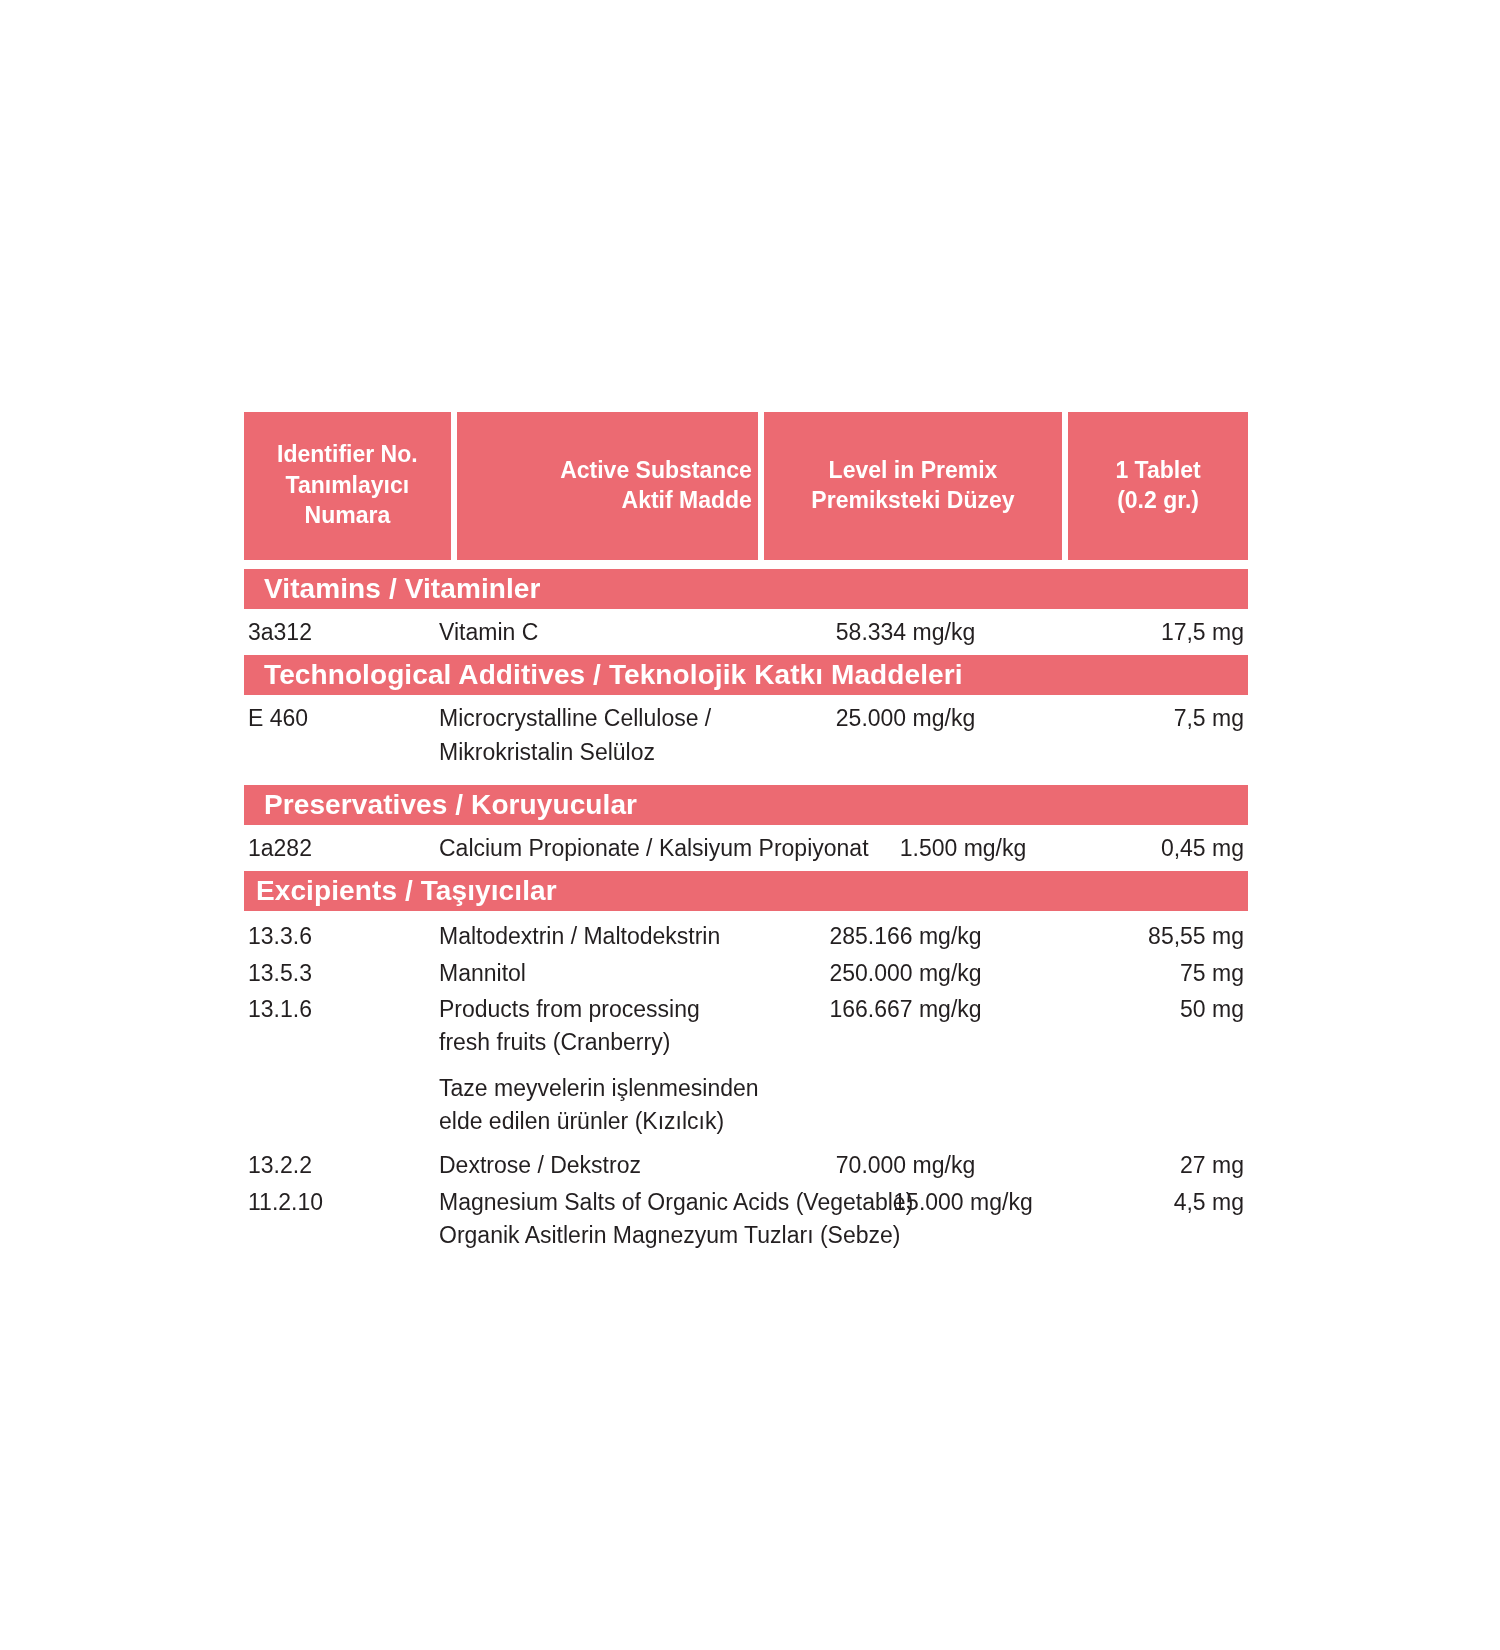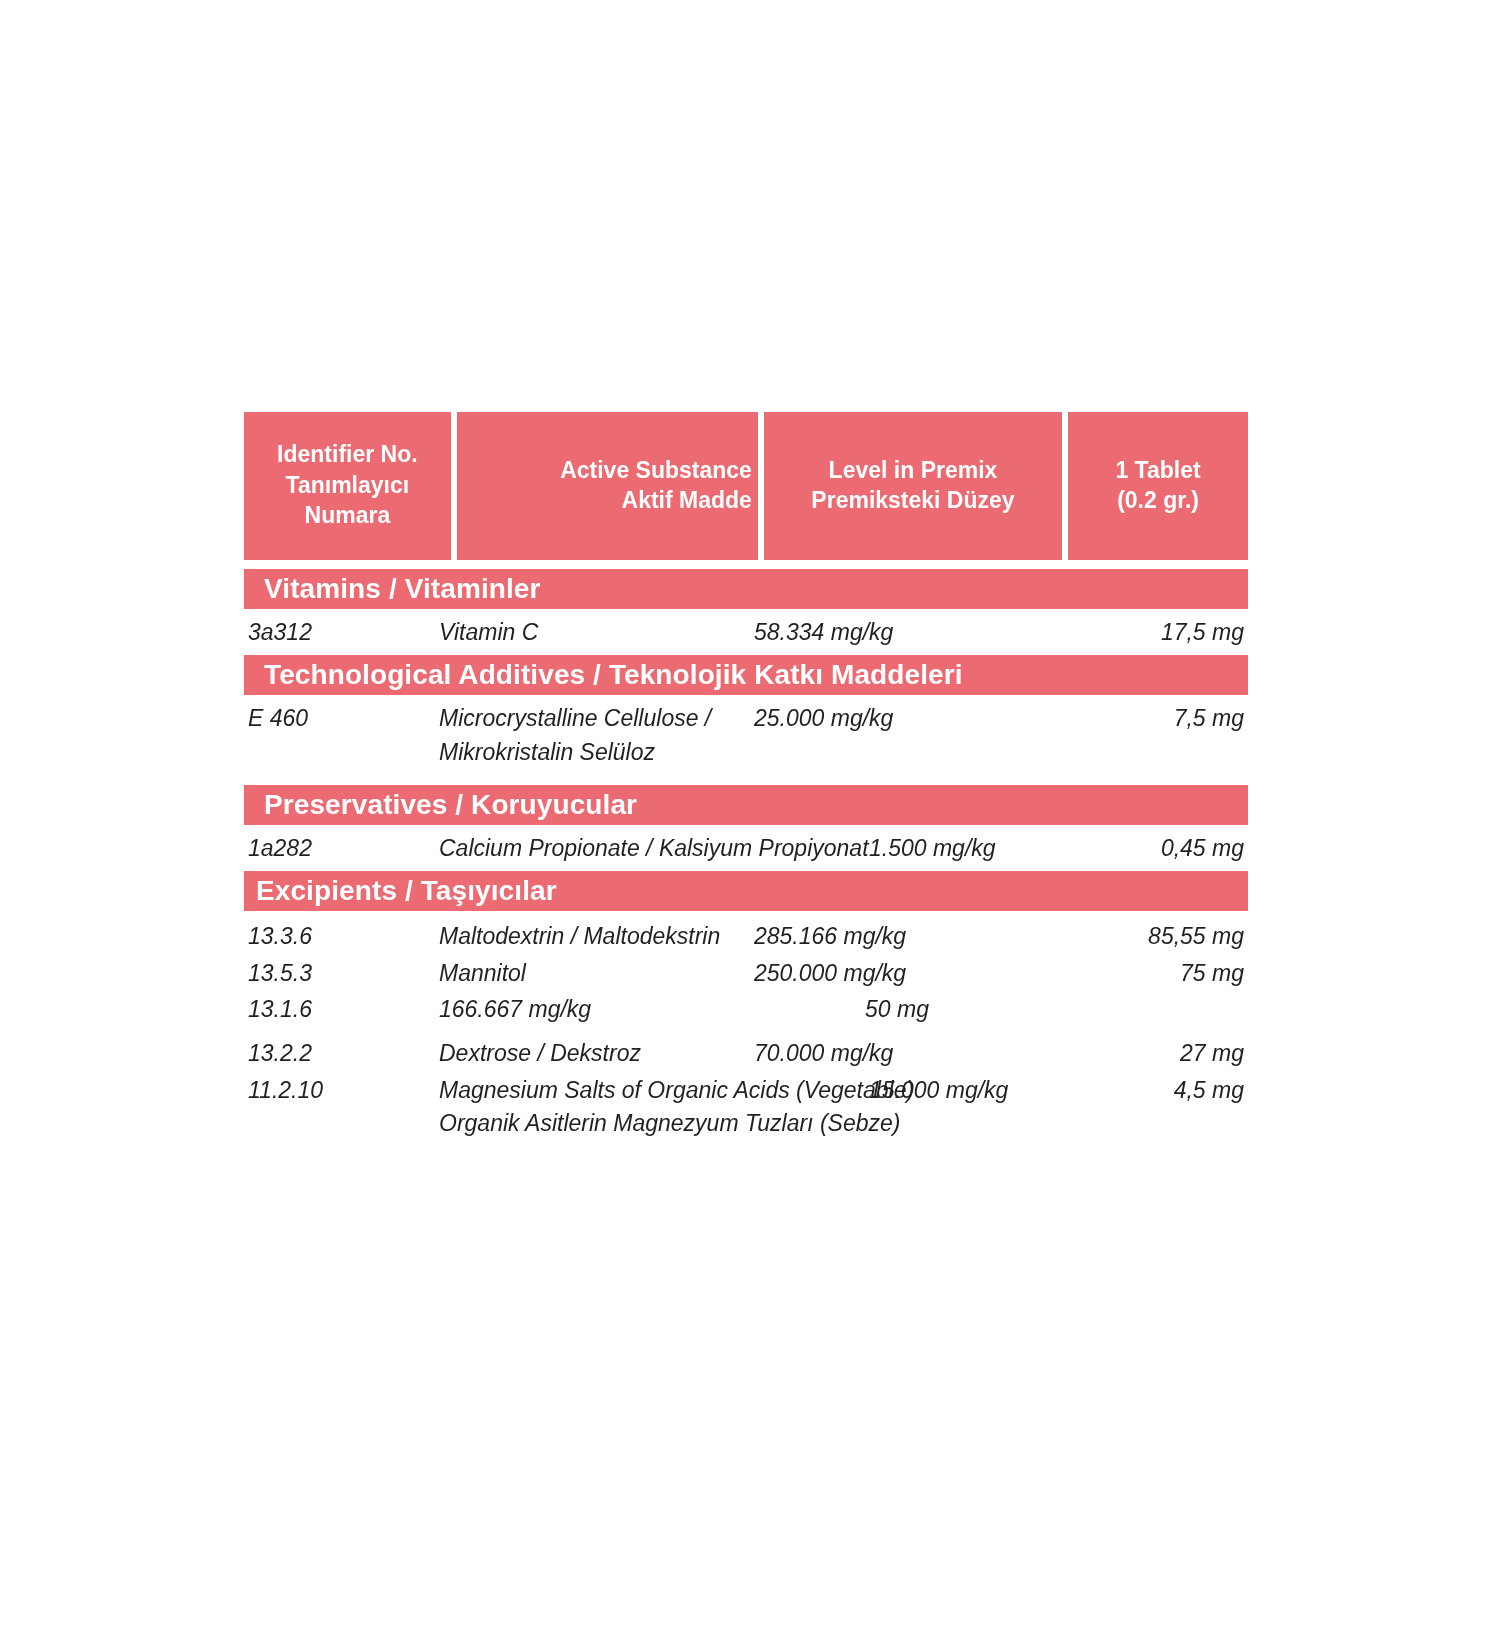--- a/index.html
+++ b/index.html
@@ -66,37 +66,36 @@
   .section-bar.indent { padding-left: 20px; }
 
   
   .rows { padding: 0; }
   .row {
     display: flex;
     align-items: flex-start;
     font-size: 23px;
     line-height: 1.45;
     padding: 7px 0 6px 0;
-    font-style: italic;
   }
   .row.tight { padding: 2px 0 1px 0; }
   .c-id {
     width: 195px;
     padding-left: 4px;
     box-sizing: border-box;
   }
   .c-sub {
     width: 315px;
     box-sizing: border-box;
     padding-right: 4px;
   }
   .c-sub .sub-line { display: block; white-space: nowrap; }
   .c-level {
     width: 305px;
-    text-align: left;
+    text-align: center;
     box-sizing: border-box;
     padding-right: 2px;
     white-space: nowrap;
   }
   .c-tab {
     width: 189px;
     text-align: right;
     box-sizing: border-box;
     padding-right: 4px;
     white-space: nowrap;
@@ -184,20 +183,26 @@
       <div class="c-id">13.5.3</div>
       <div class="c-sub">
         <span class="sub-line">Mannitol</span>
       </div>
       <div class="c-level">250.000 mg/kg</div>
       <div class="c-tab">75 mg</div>
     </div>
 
     <div class="row tight">
       <div class="c-id">13.1.6</div>
+      <div class="c-sub">
+        <span class="sub-line">Products from processing</span>
+        <span class="sub-line">fresh fruits (Cranberry)</span>
+        <span class="sub-line" style="padding-top:12px;">Taze meyvelerin işlenmesinden</span>
+        <span class="sub-line">elde edilen ürünler (Kızılcık)</span>
+      </div>
       <div class="c-level">166.667 mg/kg</div>
       <div class="c-tab">50 mg</div>
     </div>
 
     <div class="row tight" style="padding-top:10px;">
       <div class="c-id">13.2.2</div>
       <div class="c-sub">
         <span class="sub-line">Dextrose / Dekstroz</span>
       </div>
       <div class="c-level">70.000 mg/kg</div>

